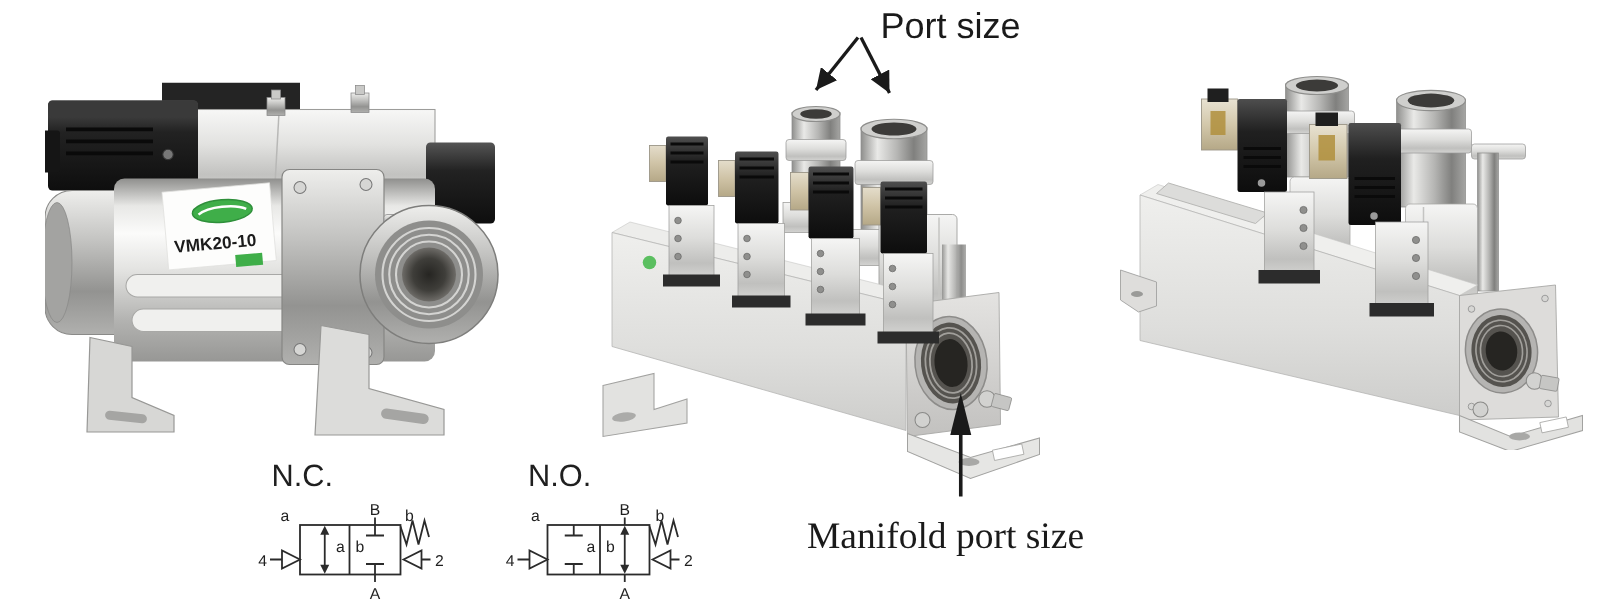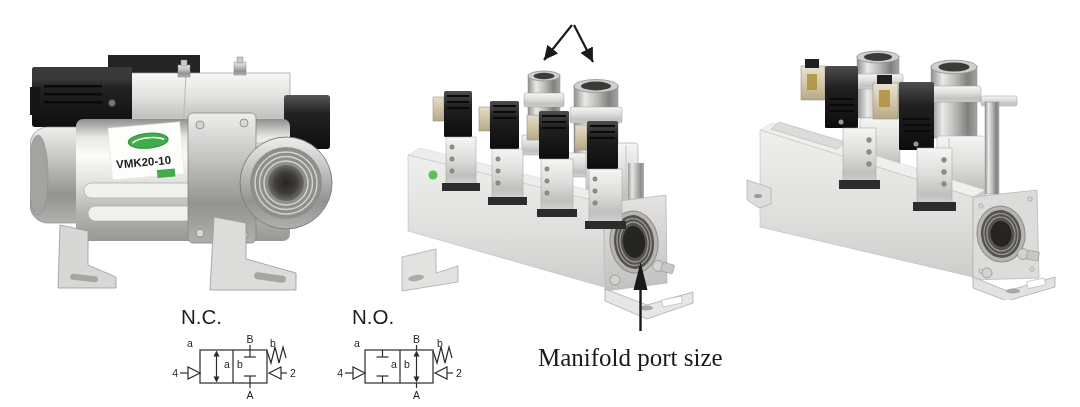--- a/index.html
+++ b/index.html
@@ -361,20 +361,21 @@
         <rect x="158" y="100" width="27" height="2" fill="#0a0a0a"></rect>
       <circle cx="171" cy="114" r="2.5" fill="#999"></circle>
       <rect x="172" y="118" width="35" height="58" fill="url(#R_alu)" stroke="#9e9e9c" stroke-width="0.5"></rect>
       <circle cx="199" cy="130" r="2.4" fill="#8f8f8d" stroke="#6a6a68" stroke-width="0.5"></circle>
       <circle cx="199" cy="142" r="2.4" fill="#8f8f8d" stroke="#6a6a68" stroke-width="0.5"></circle>
       <circle cx="199" cy="154" r="2.4" fill="#8f8f8d" stroke="#6a6a68" stroke-width="0.5"></circle>
       <rect x="168" y="172" width="43" height="9" fill="#2c2c2c"></rect>
     </g>
   </svg>
 
+  <div class="ann" id="ann-port">Port size</div>
   <div class="ann" id="ann-manifold">Manifold port size</div>
 
   <svg id="overlay" width="1080" height="407" viewBox="0 0 1080 407">
     <defs>
       <marker id="ah" markerUnits="userSpaceOnUse" markerWidth="16" markerHeight="14" refX="14" refY="7" orient="auto">
         <path d="M0,0 L14,7 L0,14 Z" fill="#1a1a1a"></path>
       </marker>
     </defs>
     <g>
       <line x1="572" y1="25" x2="544" y2="60" stroke="#1a1a1a" stroke-width="2.2" marker-end="url(#ah)"></line>

